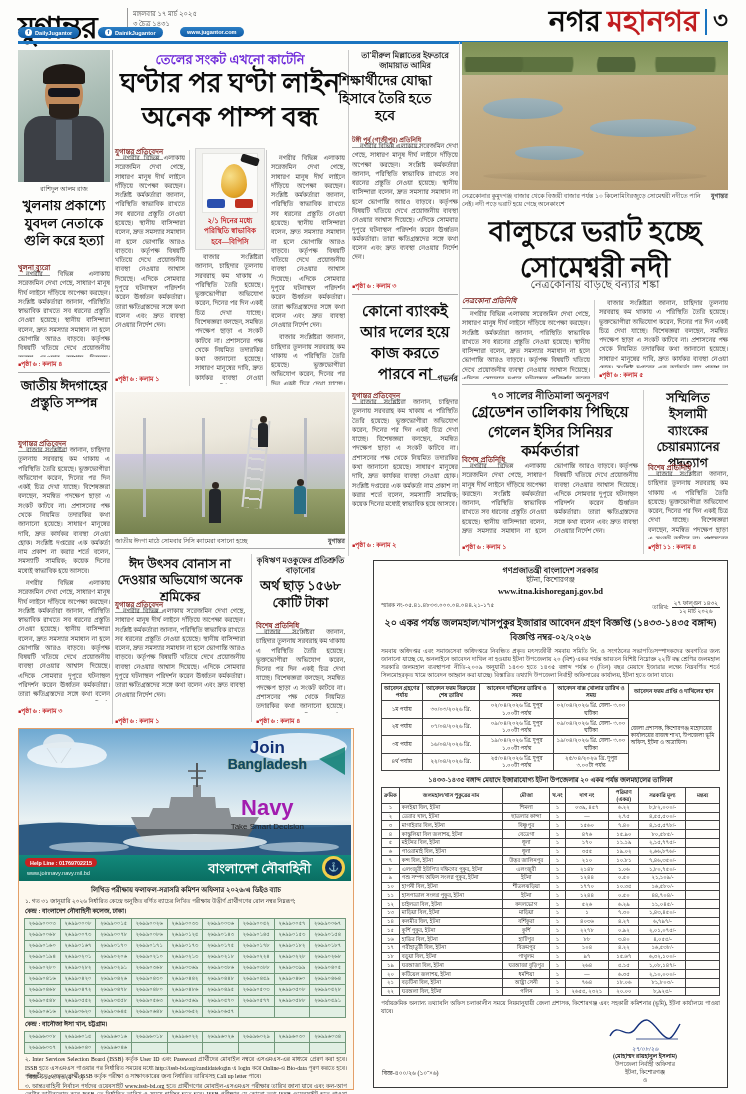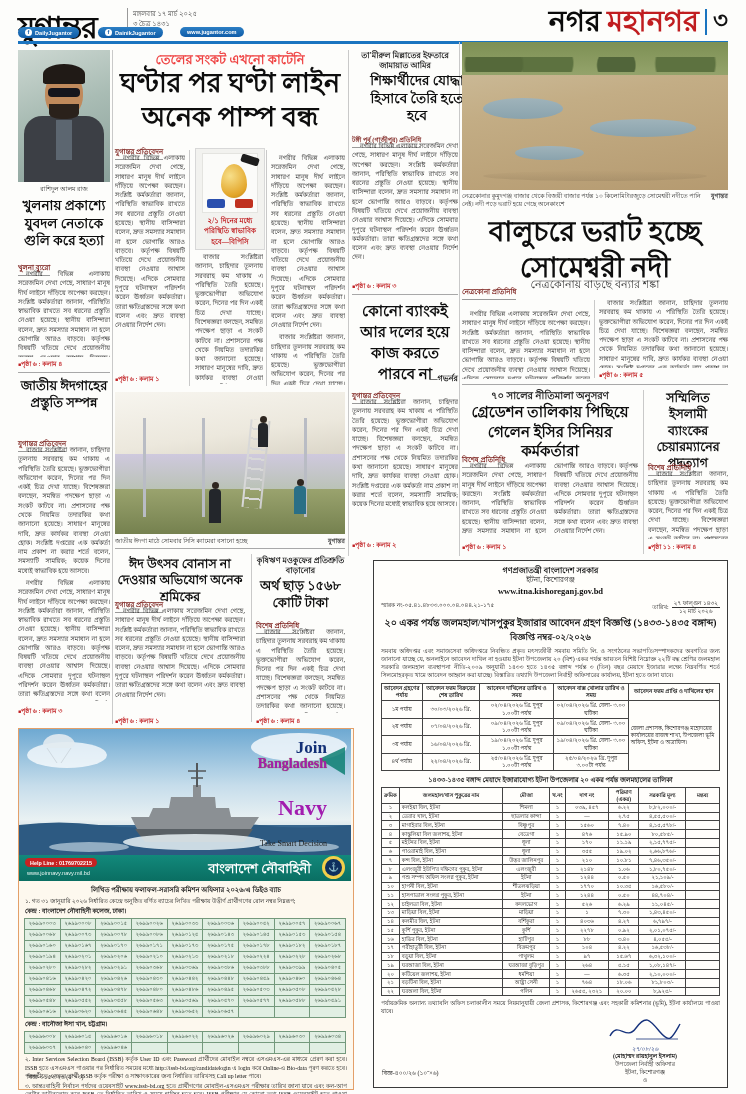--- a/index.html
+++ b/index.html
@@ -1,20 +1,20 @@
 <!DOCTYPE html>
 <html><head>
 <meta charset="utf-8">
 <style>
   html,body{margin:0;padding:0;background:#888;}
   #page{position:relative;width:746px;height:1094px;background:#fdfdfb;margin:0 auto;
         font-family:"Liberation Serif","DejaVu Serif",serif;overflow:hidden;color:#111;}
   .abs{position:absolute;}
   .hl{font-weight:bold;color:#0d0d0d;text-align:center;line-height:1.3;}
-  .kicker{font-weight:bold;color:#ef4444;text-align:center;line-height:1.25;}
+  .kicker{font-weight:bold;color:#6d28d9;text-align:center;line-height:1.25;}
   .byline{font-weight:bold;color:#7a1d19;font-size:7px;border-bottom:1px solid #9a9a9a;
           display:inline-block;padding-bottom:1px;}
   .filler{font-size:6.4px;line-height:1.45;text-align:justify;color:#1c1c1c;overflow:hidden;}
   .filler span{display:block;margin-bottom:3px;text-indent:8px;}
   .jump{font-size:6.3px;font-weight:bold;color:#c01d20;}
   .jump::before{content:"\25A0 ";font-size:5px;}
   .vrule{position:absolute;width:1px;background:#c9c9c9;}
   .hrule{position:absolute;height:1px;background:#a8a8a8;}
   .caption{font-size:6.2px;color:#2d2d2d;line-height:1.35;}
   .credit{float:right;font-weight:bold;color:#444;}
@@ -53,25 +53,25 @@
   .inset-box{position:absolute;border:1px solid #d8d8d8;background:#f2f2ef;text-align:center;}
   .oil-wrap{position:relative;height:58px;margin:4px 6px 0 6px;background:#fbfbf9;border:1px solid #e4e4e0;}
   .oil-drop{position:absolute;left:18px;top:10px;width:26px;height:34px;background:radial-gradient(circle at 35% 35%,#f7df8a,#e3a62a 70%,#b87f12);border-radius:50% 50% 50% 50%/60% 60% 40% 40%;}
   .oil-nozzle{position:absolute;left:38px;top:2px;width:18px;height:8px;background:#1d1d1d;border-radius:2px;transform:rotate(18deg);}
   .oil-truck1{position:absolute;left:4px;bottom:4px;width:18px;height:9px;background:#2a4fae;border-radius:2px;}
   .oil-truck2{position:absolute;right:4px;bottom:4px;width:18px;height:9px;background:#c0311f;border-radius:2px;}
   .inset-cap{font-size:7.2px;font-weight:bold;color:#c01d20;line-height:1.45;padding:3px 4px 4px 4px;}
   
   .navy-ad{position:absolute;left:18px;top:728px;width:334px;height:360px;border:1px solid #e3a06a;background:#fdf8ee;}
   .hero{position:relative;width:332px;height:126px;overflow:hidden;}
-  .join-block{position:absolute;right:24px;top:10px;text-align:right;font-family:Liberation Serif, serif;line-height:1.05;}
+  .join-block{position:absolute;right:44px;top:10px;text-align:center;font-family:Liberation Sans, sans-serif;line-height:1.05;}
   .join-1{font-size:17px;font-weight:bold;color:#123076;}
-  .join-2{font-size:14px;font-weight:bold;color:#a21caf;text-shadow:0 0 1px #8a7d00;}
+  .join-2{font-size:14px;font-weight:bold;color:#0c4a6e;text-shadow:0 0 1px #8a7d00;}
   .join-3{font-size:22px;font-weight:bold;color:#a21caf;margin-top:24px;}
-  .join-4{font-size:8px;color:#222;margin-top:21px;}
+  .join-4{font-size:8px;color:#222;margin-top:4px;}
   .teal-band{position:relative;width:332px;height:26px;background:linear-gradient(#12897b,#0a6e62);}
   .helpline{position:absolute;left:6px;top:3px;background:#c62222;color:#fff;font-size:5.4px;font-weight:bold;
             border-radius:6px;padding:1.5px 5px;font-family:"Liberation Sans",sans-serif;}
   .ad-url{position:absolute;left:8px;top:15px;color:#eaf6f2;font-size:5.6px;font-family:"Liberation Sans",sans-serif;}
   .navy-brand{position:absolute;right:40px;top:4px;color:#fff;font-size:13px;font-weight:bold;}
   .roundel{position:absolute;right:6px;top:1px;width:23px;height:23px;border-radius:50%;background:#f2cf4b;
            display:flex;align-items:center;justify-content:center;}
   .roundel .in{width:17px;height:17px;border-radius:50%;background:#0d2f5e;color:#fff;font-size:9px;line-height:17px;text-align:center;}
   .ad-heading{text-align:center;font-weight:bold;font-size:6.8px;margin:3px 4px 1px 4px;}
   .ad-note{font-size:5.8px;line-height:1.45;margin:1px 6px;text-align:justify;}
@@ -232,21 +232,21 @@
   <div class="abs hl" style="left:256px;top:578px;width:89px;font-size:13px;">অর্থ ছাড় ১৫৬৮ কোটি টাকা</div>
   <div class="abs" style="left:256px;top:614px;">
     <span class="byline">বিশেষ প্রতিনিধি</span>
   </div>
   <div class="abs filler" style="left:256px;top:627px;width:89px;height:86px;">
     <span>বাজার সংশ্লিষ্টরা জানান, চাহিদার তুলনায় সরবরাহ কম থাকায় এ পরিস্থিতি তৈরি হয়েছে। ভুক্তভোগীরা অভিযোগ করেন, দিনের পর দিন একই চিত্র দেখা যাচ্ছে। বিশেষজ্ঞরা বলছেন, সমন্বিত পদক্ষেপ ছাড়া এ সংকট কাটবে না। প্রশাসনের পক্ষ থেকে নিয়মিত তদারকির কথা জানানো হয়েছে। সাধারণ মানুষের দাবি, দ্রুত কার্যকর ব্যবস্থা নেওয়া হোক। সংশ্লিষ্ট দপ্তরের এক কর্মকর্তা নাম প্রকাশ না করার শর্তে বলেন, সমস্যাটি সাময়িক; কয়েক দিনের মধ্যেই স্বাভাবিক হয়ে আসবে।</span>
   </div>
   <div class="abs jump" style="left:256px;top:716px;">পৃষ্ঠা ৬ : কলাম ৪</div>
 
   <div class="abs kicker" style="left:352px;top:51px;width:106px;font-size:8px;color:#222;">তা'মীরুল মিল্লাতের ইফতারে জামায়াত আমির</div>
-  <div class="abs hl" style="left:364px;top:72px;width:106px;font-size:13.5px;">শিক্ষার্থীদের যোদ্ধা হিসাবে তৈরি হতে হবে</div>
+  <div class="abs hl" style="left:332px;top:72px;width:106px;font-size:13.5px;">শিক্ষার্থীদের যোদ্ধা হিসাবে তৈরি হতে হবে</div>
   <div class="abs" style="left:352px;top:128px;">
     <span class="byline" style="font-size:6.3px;">টঙ্গী পূর্ব (গাজীপুর) প্রতিনিধি</span>
   </div>
   <div class="abs filler" style="left:352px;top:141px;width:106px;height:138px;">
     <span>নগরীর বিভিন্ন এলাকায় সরেজমিন দেখা গেছে, সাধারণ মানুষ দীর্ঘ লাইনে দাঁড়িয়ে অপেক্ষা করছেন। সংশ্লিষ্ট কর্মকর্তারা জানান, পরিস্থিতি স্বাভাবিক রাখতে সব ধরনের প্রস্তুতি নেওয়া হয়েছে। স্থানীয় বাসিন্দারা বলেন, দ্রুত সমস্যার সমাধান না হলে ভোগান্তি আরও বাড়বে। কর্তৃপক্ষ বিষয়টি খতিয়ে দেখে প্রয়োজনীয় ব্যবস্থা নেওয়ার আশ্বাস দিয়েছে। এদিকে সোমবার দুপুরে ঘটনাস্থল পরিদর্শন করেন ঊর্ধ্বতন কর্মকর্তারা। তারা ক্ষতিগ্রস্তদের সঙ্গে কথা বলেন এবং দ্রুত ব্যবস্থা নেওয়ার নির্দেশ দেন।</span>
   </div>
   <div class="abs jump" style="left:352px;top:281px;">পৃষ্ঠা ৬ : কলাম ৩</div>
 
   <div class="abs hl" style="left:352px;top:301px;width:106px;font-size:15px;line-height:1.4;">কোনো ব্যাংকই আর দলের হয়ে কাজ করতে পারবে না</div>
   <div class="abs" style="left:352px;top:372px;width:106px;text-align:right;font-weight:bold;font-size:8px;">—গভর্নর</div>
@@ -266,21 +266,21 @@
     <div class="rv-water" style="left:48%;top:52%;width:40%;height:12%;"></div>
     <div class="rv-water" style="left:20%;top:70%;width:26%;height:10%;"></div>
     <div class="rv-track"></div>
   </div>
   <div class="abs caption" style="left:462px;top:192px;width:266px;">
     <span class="credit">যুগান্তর</span>
     <span>নেত্রকোনার কুমুদগঞ্জ বাজার থেকে বিজয়ী বাজার পর্যন্ত ১০ কিলোমিটারজুড়ে সোমেশ্বরী নদীতে পানি নেই। নদী পড়ে ভরাট হয়ে গেছে অনেকাংশে</span>
   </div>
   <div class="abs hl" style="left:462px;top:214px;width:266px;font-size:28px;line-height:1.3;">বালুচরে ভরাট হচ্ছে সোমেশ্বরী নদী</div>
   <div class="abs hl" style="left:462px;top:277px;width:266px;font-size:11px;font-weight:normal;color:#333;">নেত্রকোনায় বাড়ছে বন্যার শঙ্কা</div>
-  <div class="abs" style="left:462px;top:280px;">
+  <div class="abs" style="left:462px;top:289px;font-style:italic;">
     <span class="byline">নেত্রকোনা প্রতিনিধি</span>
   </div>
   <div class="abs filler" style="left:462px;top:309px;width:128px;height:70px;">
     <span>নগরীর বিভিন্ন এলাকায় সরেজমিন দেখা গেছে, সাধারণ মানুষ দীর্ঘ লাইনে দাঁড়িয়ে অপেক্ষা করছেন। সংশ্লিষ্ট কর্মকর্তারা জানান, পরিস্থিতি স্বাভাবিক রাখতে সব ধরনের প্রস্তুতি নেওয়া হয়েছে। স্থানীয় বাসিন্দারা বলেন, দ্রুত সমস্যার সমাধান না হলে ভোগান্তি আরও বাড়বে। কর্তৃপক্ষ বিষয়টি খতিয়ে দেখে প্রয়োজনীয় ব্যবস্থা নেওয়ার আশ্বাস দিয়েছে। এদিকে সোমবার দুপুরে ঘটনাস্থল পরিদর্শন করেন ঊর্ধ্বতন কর্মকর্তারা। তারা ক্ষতিগ্রস্তদের সঙ্গে কথা বলেন এবং দ্রুত ব্যবস্থা নেওয়ার নির্দেশ দেন।</span>
   </div>
   <div class="abs filler" style="left:599px;top:298px;width:129px;height:70px;">
     <span>বাজার সংশ্লিষ্টরা জানান, চাহিদার তুলনায় সরবরাহ কম থাকায় এ পরিস্থিতি তৈরি হয়েছে। ভুক্তভোগীরা অভিযোগ করেন, দিনের পর দিন একই চিত্র দেখা যাচ্ছে। বিশেষজ্ঞরা বলছেন, সমন্বিত পদক্ষেপ ছাড়া এ সংকট কাটবে না। প্রশাসনের পক্ষ থেকে নিয়মিত তদারকির কথা জানানো হয়েছে। সাধারণ মানুষের দাবি, দ্রুত কার্যকর ব্যবস্থা নেওয়া হোক। সংশ্লিষ্ট দপ্তরের এক কর্মকর্তা নাম প্রকাশ না করার শর্তে বলেন, সমস্যাটি সাময়িক; কয়েক দিনের মধ্যেই স্বাভাবিক হয়ে আসবে।</span>
   </div>
   <div class="abs jump" style="left:599px;top:370px;">পৃষ্ঠা ৬ : কলাম ৫</div>
 

